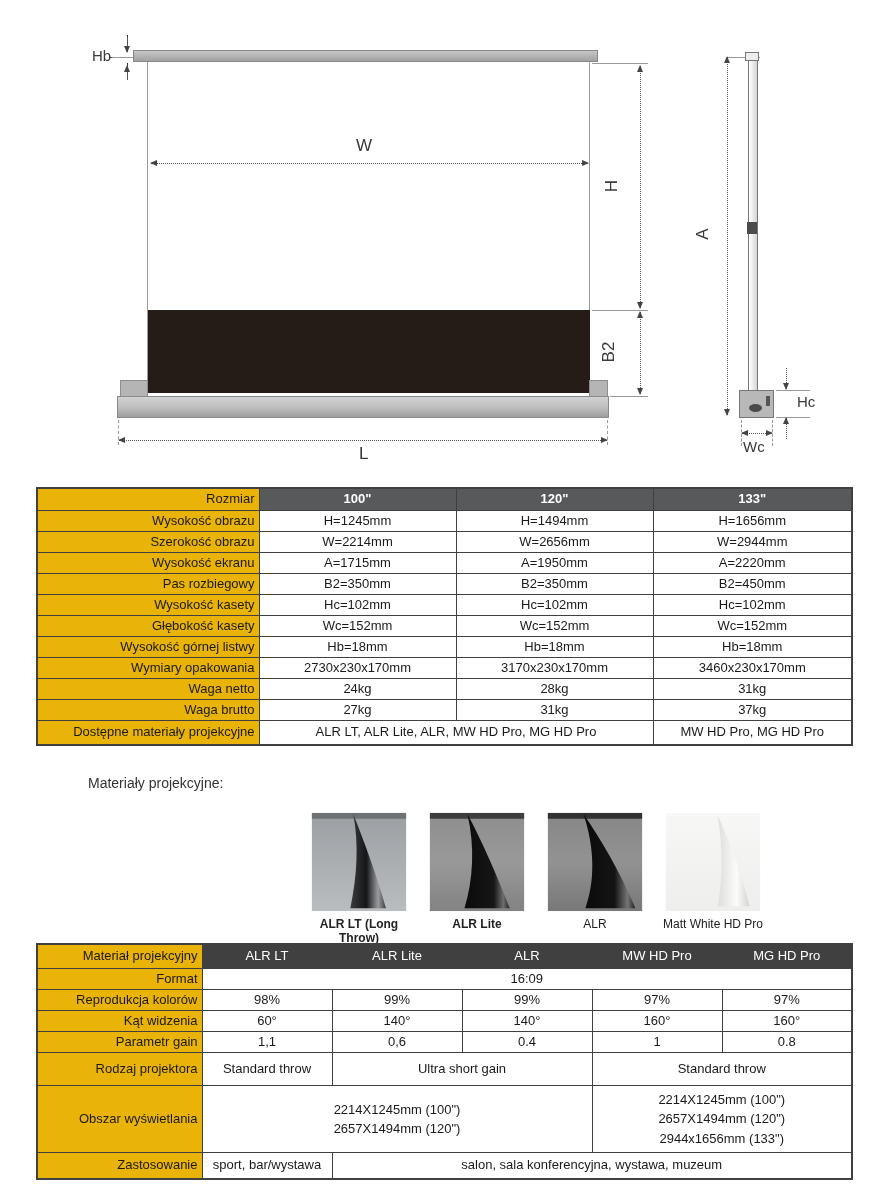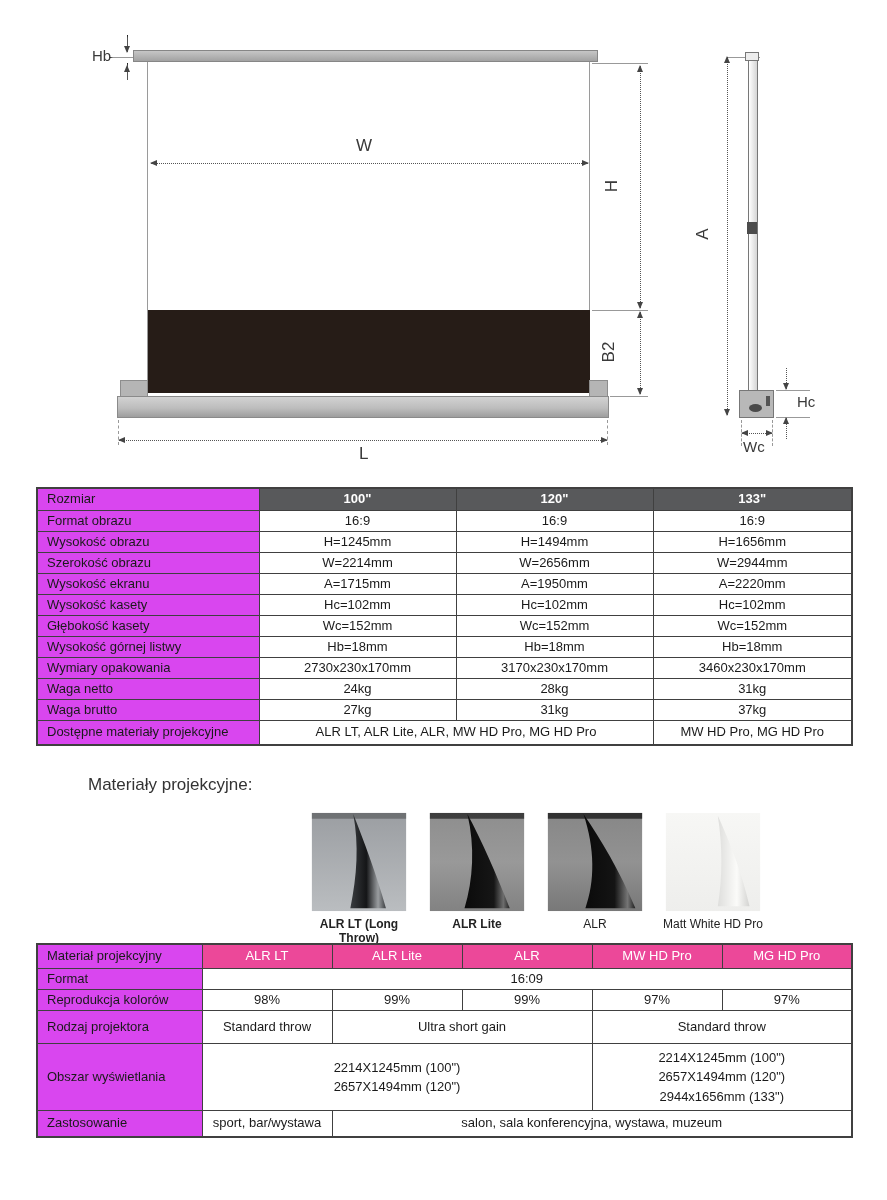--- a/index.html
+++ b/index.html
@@ -37,35 +37,35 @@
   .pole-joint { position:absolute; left:747px; top:222px; width:10px; height:12px; background:#4c4c4c; }
   .base-box { position:absolute; left:739px; top:390px; width:35px; height:28px; background:#b8b8b8; border:1px solid #777; box-sizing:border-box; }
   .base-oval { position:absolute; left:9px; top:13px; width:13px; height:8px; background:#4a4a4a; border-radius:50%; }
   .base-slot { position:absolute; left:26px; top:5px; width:4px; height:10px; background:#555; }
 
   
   table { border-collapse:collapse; table-layout:fixed; font-size:13px; color:#1a1a1a;
     border:2px solid #404040; }
   td { border:1px solid #404040; text-align:center; padding:1px 4px; height:18px;
     line-height:1.25; overflow:hidden; white-space:nowrap; }
-  td.lbl { background:#d946ef; text-align:left; padding-left:9px; }
+  td.lbl { background:#eab308; text-align:right; padding-left:23px; }
   td.hdr { background:#58595b; color:#ffffff; font-weight:bold; }
-  td.hdr2 { background:#ec4899; color:#ffffff; font-weight:normal; }
+  td.hdr2 { background:#404040; color:#ffffff; font-weight:normal; }
   .spec-table { position:absolute; left:36px; top:487px; width:815px; }
   .spec-table tr.head td { height:19px; }
   .spec-table tr.last td { height:21px; }
   .mat-table { position:absolute; left:36px; top:943px; width:815px; }
   .mat-table tr.head td { height:21px; }
   .mat-table tr.proj td { height:30px; }
   .mat-table tr.area td { height:64px; white-space:normal; }
   .mat-table tr.area td span { display:block; line-height:1.5; }
   .mat-table tr.use td { height:23px; }
 
   
-  .mat-heading { position:absolute; left:88px; top:775px; font-size:17px; color:#333; }
+  .mat-heading { position:absolute; left:88px; top:775px; font-size:14px; color:#333; }
   .swatches { position:absolute; left:107px; top:812px; width:665px; display:flex; justify-content:flex-end; }
   .swatch { width:118px; text-align:center; }
   .swatch svg { display:block; margin:0 auto; }
   .swatch .cap { margin-top:5px; font-size:12px; color:#222; }
   .swatch .cap.b { font-weight:bold; }
 </style>
 </head>
 <body>
 
 <div class="page">
@@ -135,42 +135,42 @@
         <col style="width:199px">
       </colgroup>
     <tbody>
         <tr class="head">
       <td class="lbl">Rozmiar</td>
       <td class="hdr">100"</td>
       <td class="hdr">120"</td>
       <td class="hdr">133"</td>
     </tr>
     <tr>
-      <td class="lbl">Format obrazu</td>
-      <td>16:9</td>
-      <td>16:9</td>
-      <td>16:9</td>
-    </tr>
-    <tr>
       <td class="lbl">Wysokość obrazu</td>
       <td>H=1245mm</td>
       <td>H=1494mm</td>
       <td>H=1656mm</td>
     </tr>
     <tr>
       <td class="lbl">Szerokość obrazu</td>
       <td>W=2214mm</td>
       <td>W=2656mm</td>
       <td>W=2944mm</td>
     </tr>
     <tr>
       <td class="lbl">Wysokość ekranu</td>
       <td>A=1715mm</td>
       <td>A=1950mm</td>
       <td>A=2220mm</td>
+    </tr>
+    <tr>
+      <td class="lbl">Pas rozbiegowy</td>
+      <td>B2=350mm</td>
+      <td>B2=350mm</td>
+      <td>B2=450mm</td>
     </tr>
     <tr>
       <td class="lbl">Wysokość kasety</td>
       <td>Hc=102mm</td>
       <td>Hc=102mm</td>
       <td>Hc=102mm</td>
     </tr>
     <tr>
       <td class="lbl">Głębokość kasety</td>
       <td>Wc=152mm</td>
@@ -316,20 +316,36 @@
       <td class="lbl">Format</td>
       <td colspan="5">16:09</td>
     </tr>
     <tr>
       <td class="lbl">Reprodukcja kolorów</td>
       <td>98%</td>
       <td>99%</td>
       <td>99%</td>
       <td>97%</td>
       <td>97%</td>
+    </tr>
+    <tr>
+      <td class="lbl">Kąt widzenia</td>
+      <td>60°</td>
+      <td>140°</td>
+      <td>140°</td>
+      <td>160°</td>
+      <td>160°</td>
+    </tr>
+    <tr>
+      <td class="lbl">Parametr gain</td>
+      <td>1,1</td>
+      <td>0,6</td>
+      <td>0.4</td>
+      <td>1</td>
+      <td>0.8</td>
     </tr>
     <tr class="proj">
       <td class="lbl">Rodzaj projektora</td>
       <td>Standard throw</td>
       <td colspan="2">Ultra short gain</td>
       <td colspan="2">Standard throw</td>
     </tr>
     <tr class="area">
       <td class="lbl">Obszar wyświetlania</td>
       <td colspan="3">

